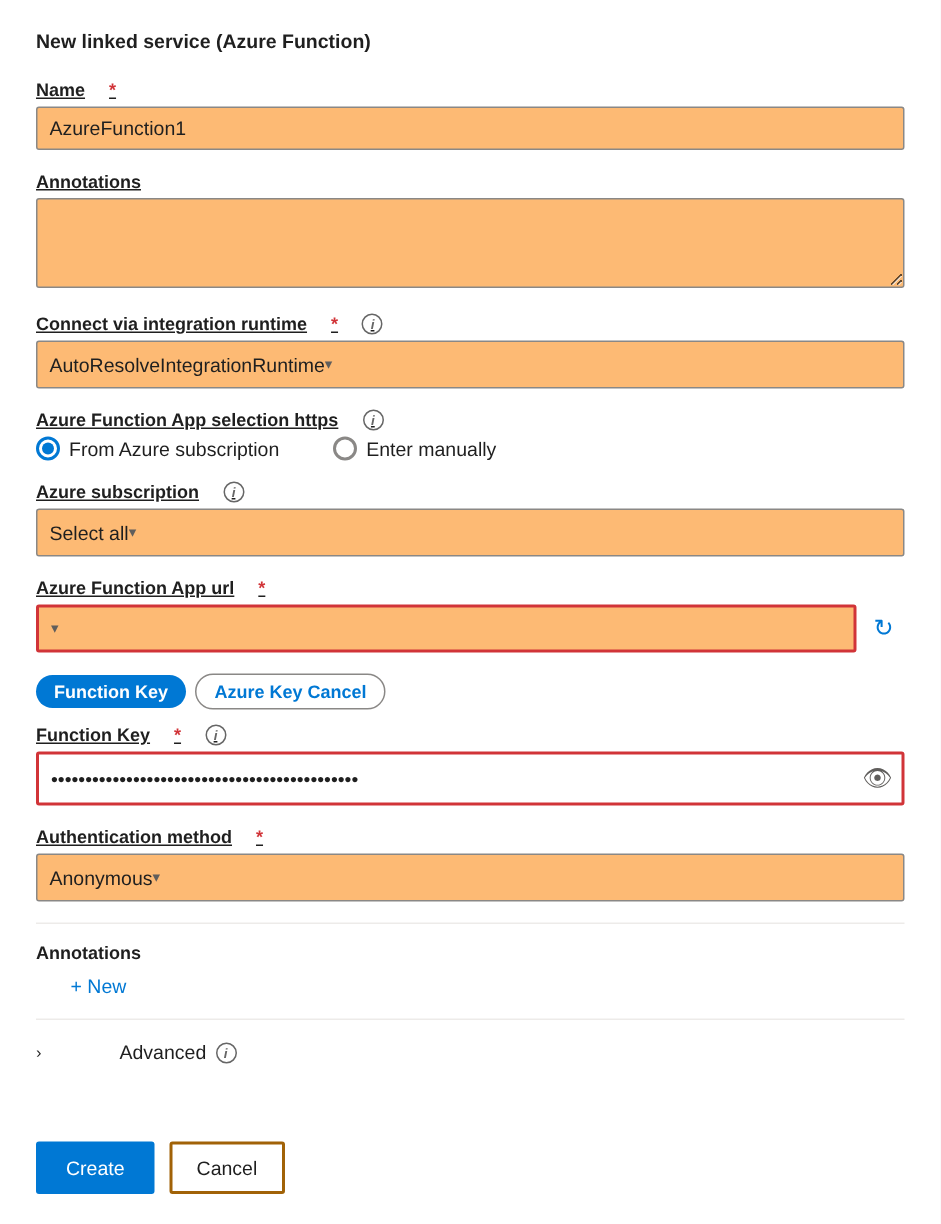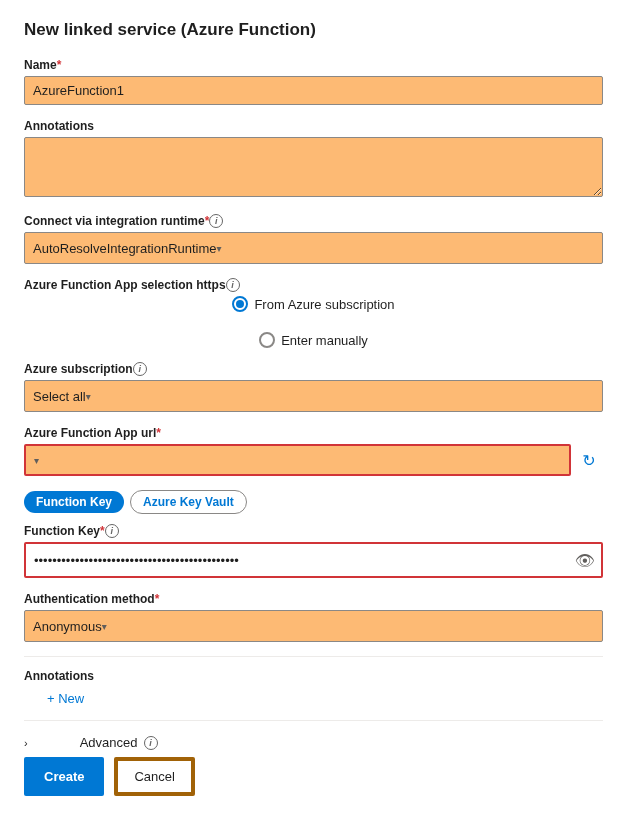--- a/index.html
+++ b/index.html
@@ -14,33 +14,34 @@
       min-height: 816px;
     }
     .panel {
       background: #fff;
       width: 627px;
       min-height: 816px;
       padding: 20px 24px 24px 24px;
       position: relative;
     }
     .panel-title {
-      font-size: 17px;
+      font-size: 13px;
       font-weight: 600;
       color: #1f1f1f;
       margin-bottom: 18px;
     }
     .field-label {
       font-size: 12px;
       font-weight: 600;
       color: #1f1f1f;
       margin-bottom: 4px;
       display: flex;
       align-items: center;
-      gap: 0;
+      gap: 16px;
+      text-decoration: underline;
     }
     .required-star {
       color: #d13438;
     }
     .info-icon {
       display: inline-flex;
       align-items: center;
       justify-content: center;
       width: 14px;
       height: 14px;
@@ -81,22 +82,21 @@
       user-select: none;
       height: 32px;
     }
     .select-box .chevron {
       color: #605e5c;
       font-size: 10px;
     }
     .radio-group {
       display: flex;
       align-items: center;
-      gap: 20px;
-      flex-direction: column;
+      gap: 36px;
     }
     .radio-option {
       display: flex;
       align-items: center;
       gap: 6px;
       cursor: pointer;
     }
     .radio-circle {
       width: 16px;
       height: 16px;
@@ -240,28 +240,28 @@
       display: flex;
       gap: 10px;
     }
     .btn-create {
       background: #0078d4;
       color: #fff;
       border: none;
       border-radius: 2px;
       padding: 8px 20px;
       font-size: 13px;
-      font-weight: 700;
+      font-weight: 400;
       cursor: pointer;
       font-family: inherit;
     }
     .btn-cancel {
       background: #fff;
       color: #1f1f1f;
-      border: 4px solid #a16207;
+      border: 2px solid #a16207;
       border-radius: 2px;
       padding: 8px 16px;
       font-size: 13px;
       cursor: pointer;
       font-family: inherit;
     }
     .indented {
       margin-left: 0;
     }
   </style>
@@ -332,21 +332,21 @@
     <div class="azure-function-url-row">
       <div class="select-box" style="border: 2px solid #d13438;">
         <span class="chevron">▾</span>
       </div>
       <div class="refresh-icon">↻</div>
     </div>
   </div>
 
   <div class="tab-row">
     <button class="tab-btn active">Function Key</button>
-    <button class="tab-btn inactive">Azure Key Vault</button>
+    <button class="tab-btn inactive">Azure Key Cancel</button>
   </div>
 
   <div class="field-group">
     <div class="field-label">
       <span>Function Key</span>
       <span class="required-star">*</span>
       <span class="info-icon">i</span>
     </div>
     <div class="function-key-field-wrapper">
       <input type="password" value="123456789012345678901234567890123456789012345" style="">

